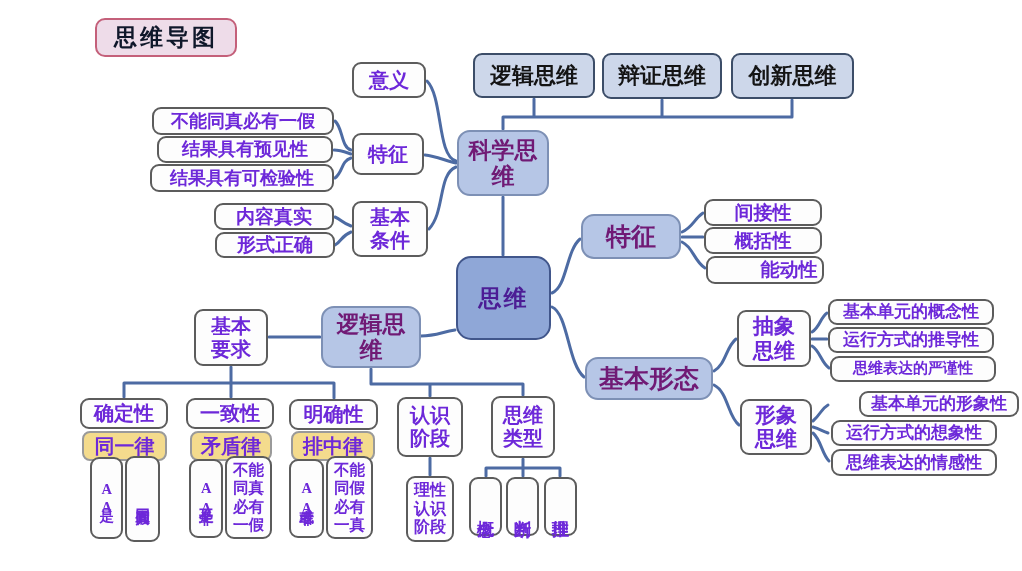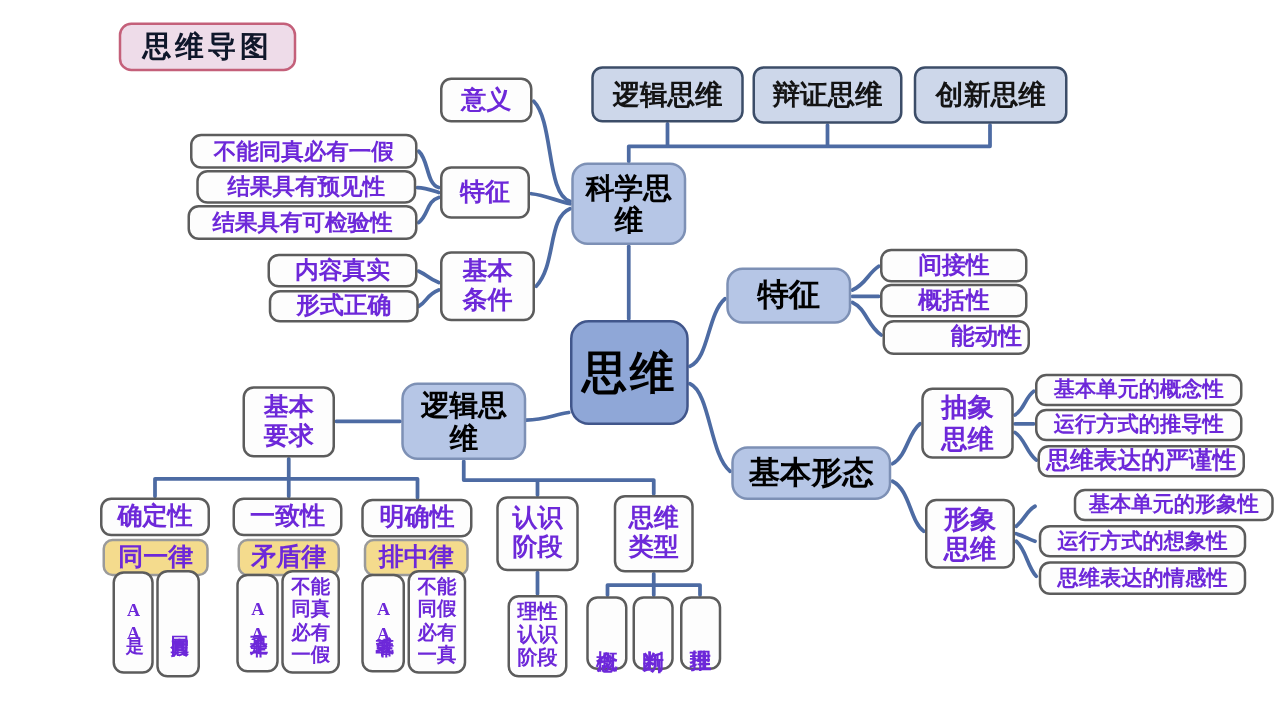--- a/index.html
+++ b/index.html
@@ -29,40 +29,40 @@
     font-weight:600;
     font-size:18px;
     background:#fdfdfd;
   }
   
   .node{
     border:2px solid #7d90b5;
     background:#b6c6e6;
     font-weight:700;
     font-size:23px;
-    color:#000000;
+    color:#701a75;
     border-radius:13px;
     padding:0 2px;
   }
   
   .topnode{
     border:2.5px solid #3c4d68;
     background:#cdd7ea;
     font-weight:700;
     font-size:22px;
     color:#141414;
     border-radius:9px;
   }
   
   .center-node{
     border:2.5px solid #41568b;
     background:#8fa7d7;
-    color:#000000;
+    color:#4c1d95;
     font-weight:700;
-    font-size:36px;
+    font-size:23px;
     letter-spacing:2px;
     border-radius:15px;
   }
   .yellow{
     background:#f4db8d;
     border:2px solid #9a9a9a;
     font-weight:700;
     font-size:20px;
     font-family:"Liberation Sans", sans-serif;
     border-radius:8px;
@@ -140,21 +140,21 @@
 
   <div class="box node" style="left:581px;top:214px;width:100px;height:45px;font-size:25px;">特征</div>
   <div class="box leaf" style="left:704px;top:227px;width:118px;height:27px;font-size:19px;">概括性</div>
   <div class="box leaf" style="left:704px;top:199px;width:118px;height:27px;font-size:19px;">间接性</div>
   <div class="box leaf" style="left:706px;top:256px;width:118px;height:28px;font-size:19px;padding-left:48px;">能动性</div>
 
   <div class="box node" style="left:585px;top:357px;width:128px;height:43px;font-size:25px;">基本形态</div>
   <div class="box leaf two-line" style="left:737px;top:310px;width:74px;height:57px;font-size:21px;padding:0 12px;">抽象思维</div>
   <div class="box leaf" style="left:828px;top:299px;width:166px;height:26px;font-size:17px;">基本单元的概念性</div>
   <div class="box leaf" style="left:828px;top:327px;width:166px;height:26px;font-size:17px;">运行方式的推导性</div>
-  <div class="box leaf" style="left:830px;top:356px;width:166px;height:26px;font-size:19px;">思维表达的严谨性</div>
+  <div class="box leaf" style="left:830px;top:356px;width:166px;height:26px;font-size:15px;">思维表达的严谨性</div>
   <div class="box leaf two-line" style="left:740px;top:399px;width:72px;height:56px;font-size:21px;padding:0 12px;">形象思维</div>
   <div class="box leaf" style="left:859px;top:391px;width:160px;height:26px;font-size:17px;">基本单元的形象性</div>
   <div class="box leaf" style="left:831px;top:420px;width:166px;height:26px;font-size:17px;">运行方式的想象性</div>
   <div class="box leaf" style="left:831px;top:449px;width:166px;height:27px;font-size:17px;">思维表达的情感性</div>
 
   <div class="box node two-line" style="left:321px;top:306px;width:100px;height:62px;padding:0 8px;">逻辑思维</div>
   <div class="box leaf two-line" style="left:194px;top:309px;width:74px;height:57px;font-size:20px;padding:0 14px;">基本要求</div>
 
   <div class="box leaf" style="left:80px;top:398px;width:88px;height:31px;font-size:20px;text-align:right;">确定性</div>
   <div class="box leaf" style="left:186px;top:398px;width:88px;height:31px;font-size:20px;">一致性</div>

